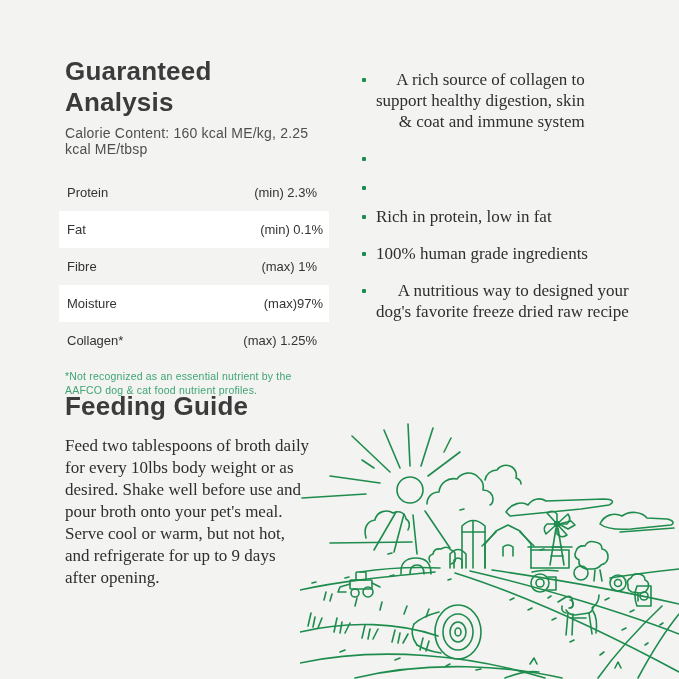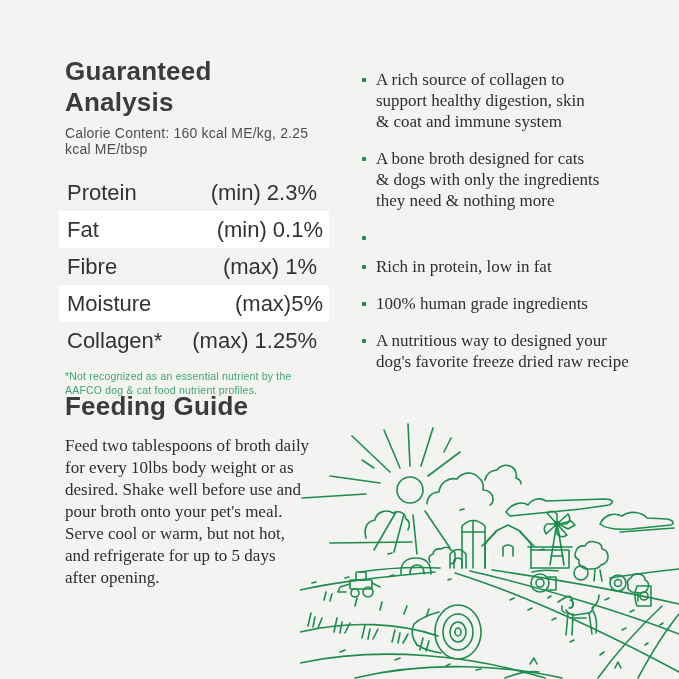--- a/index.html
+++ b/index.html
@@ -31,21 +31,21 @@
     margin-top:7px;
     font-size:14px;
     letter-spacing:.2px;
     color:#4f4f4f;
   }
   .ga-table{margin-top:17px;width:100%;}
   .ga-row{
     display:flex;justify-content:space-between;align-items:center;
     height:37px;
     padding:0 6px 0 2px;
-    font-size:22px;color:var(--label);
+    font-size:13px;color:var(--label);
   }
   .ga-row.striped{
     background:var(--stripe);
     margin-left:-6px;margin-right:-6px;
     padding-left:8px;
   }
   .ga-foot{
     margin-top:11px;
     font-size:10.5px;line-height:1.32;letter-spacing:.2px;
     color:var(--green);
@@ -55,21 +55,21 @@
   .fg{position:absolute;left:65px;top:391px;width:300px;}
   .fg-text{
     margin-top:13px;
     font-family:"Liberation Serif","DejaVu Serif",serif;
     font-size:17px;line-height:22px;color:var(--body);
     white-space:pre-line;
   }
 
   
   .benefits{position:absolute;left:360px;top:56px;width:300px;}
-  .b-list{list-style:none;margin-top:13px;}
+  .b-list{list-style:none;margin-top:13px;text-align:right;}
   .b-item{
     display:flex;align-items:flex-start;
     margin-bottom:16px;
   }
   .b-bullet{
     flex:0 0 auto;
     width:4px;height:4px;border-radius:1px;
     background:var(--ill);
     margin:9px 10px 0 2px;
   }
@@ -104,56 +104,53 @@
       <div class="ga-row striped">
         <span>Fat</span>
         <span>(min) 0.1%</span>
       </div>
       <div class="ga-row">
         <span>Fibre</span>
         <span>(max) 1%</span>
       </div>
       <div class="ga-row striped">
         <span>Moisture</span>
-        <span>(max)5%</span>
+        <span>(max)97%</span>
       </div>
       <div class="ga-row">
         <span>Collagen*</span>
         <span>(max) 1.25%</span>
       </div>
     </div>
 
     <div class="ga-foot">*Not recognized as an essential nutrient by the
 AAFCO dog &amp; cat food nutrient profiles.</div>
   </section>
 
   <section class="fg">
     <div class="h1">Feeding Guide</div>
     <div class="fg-text">Feed two tablespoons of broth daily
 for every 10lbs body weight or as
 desired. Shake well before use and
 pour broth onto your pet's meal.
 Serve cool or warm, but not hot,
-and refrigerate for up to 5 days
+and refrigerate for up to 9 days
 after opening.</div>
   </section>
 
   <section class="benefits">
     <ul class="b-list">
       <li class="b-item">
         <span class="b-bullet"></span>
         <span class="b-text">A rich source of collagen to
 support healthy digestion, skin
 &amp; coat and immune system</span>
       </li>
       <li class="b-item">
         <span class="b-bullet"></span>
-        <span class="b-text">A bone broth designed for cats
-&amp; dogs with only the ingredients
-they need &amp; nothing more</span>
       </li>
       <li class="b-item">
         <span class="b-bullet"></span>
       </li>
       <li class="b-item">
         <span class="b-bullet"></span>
         <span class="b-text">Rich in protein, low in fat</span>
       </li>
       <li class="b-item">
         <span class="b-bullet"></span>

